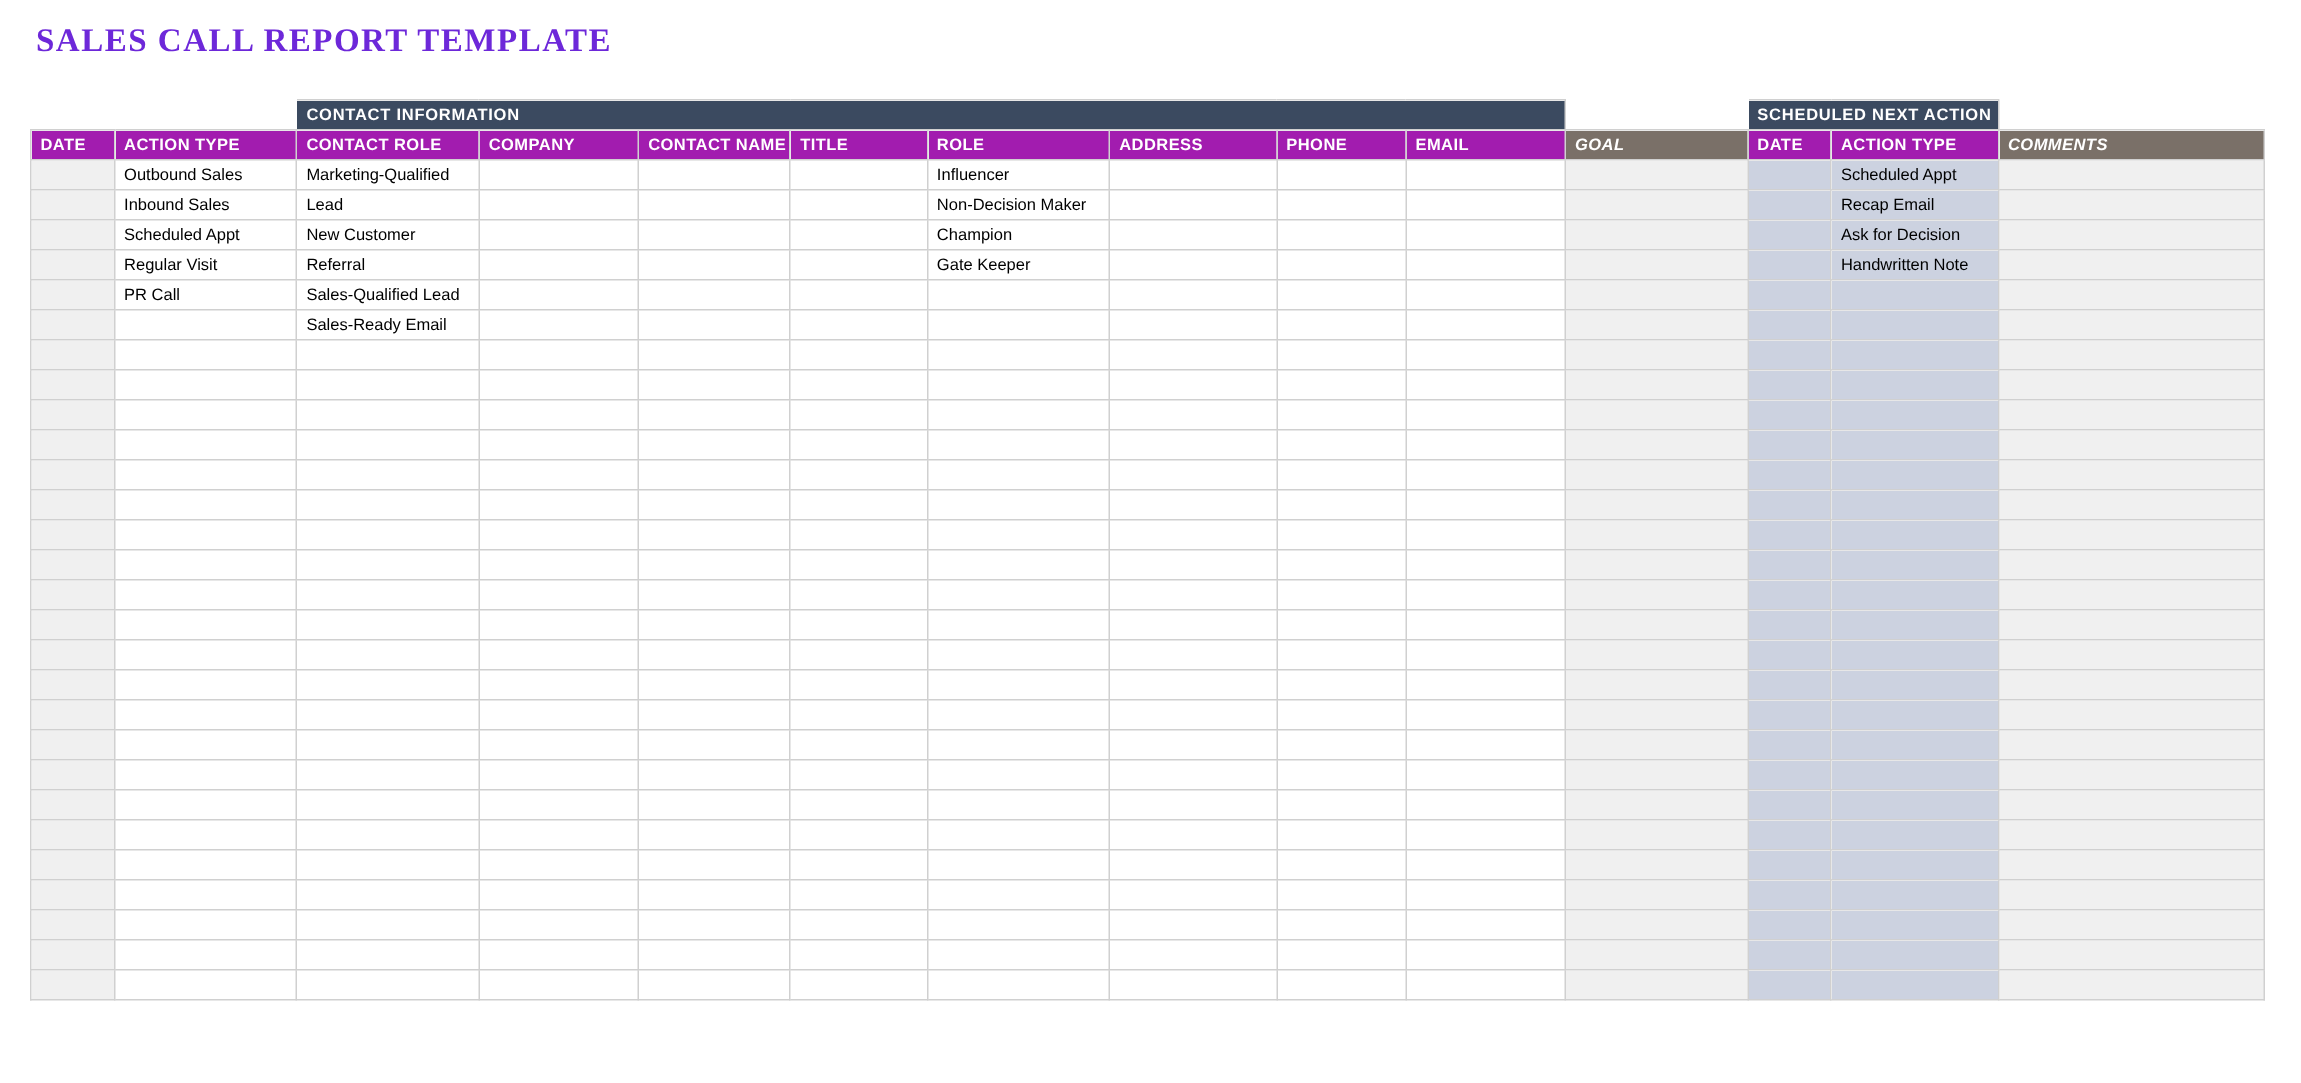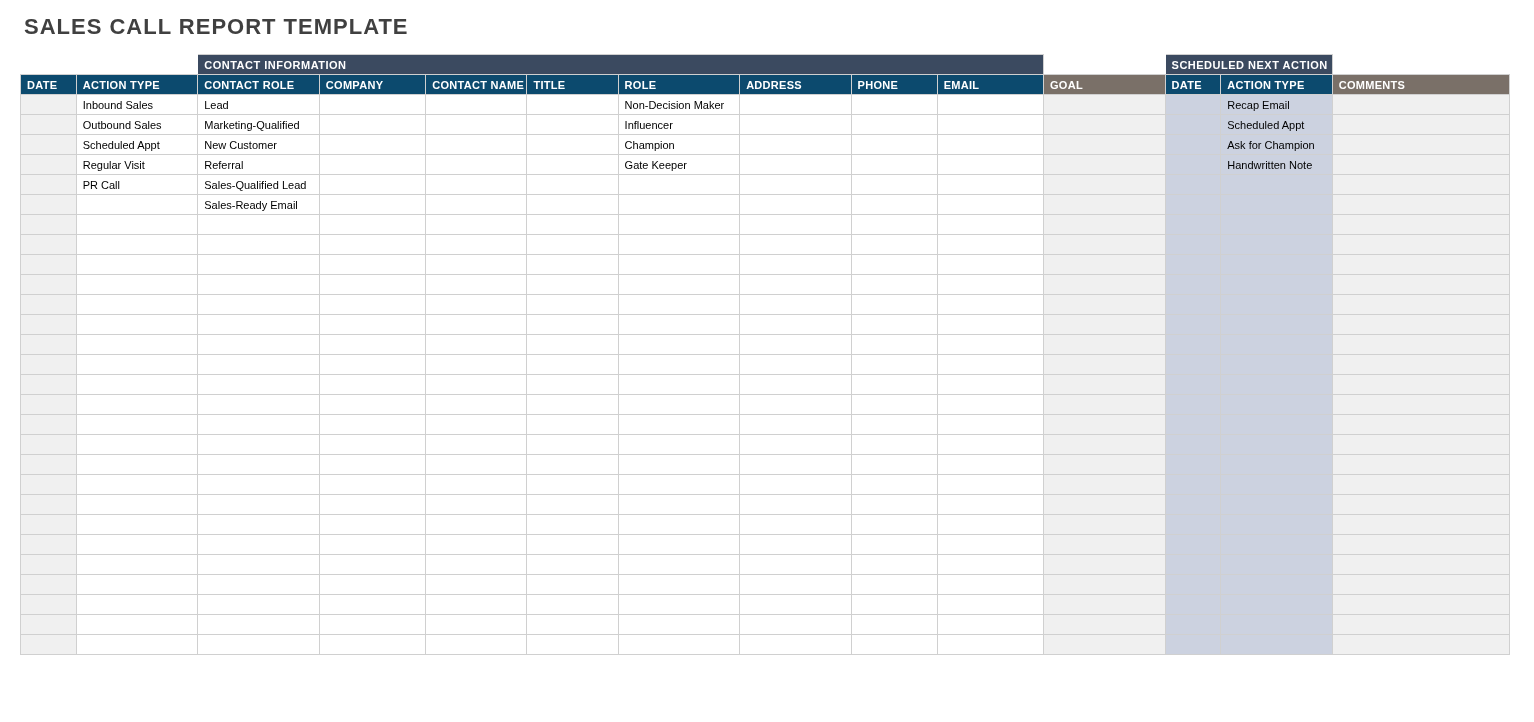--- a/index.html
+++ b/index.html
@@ -11,22 +11,23 @@
     font-size: 11px;
   }
   .wrapper {
     padding: 10px 20px;
     width: 1534px;
   }
   .page-title {
     font-size: 22px;
     font-weight: bold;
     letter-spacing: 1px;
-    color: #404040;
-    margin: 4px 0 14px 4px;
+    color: #6d28d9;
+    margin: 4px 0 26px 4px;
+    font-family: Liberation Serif, serif;
   }
   table.sheet {
     border-collapse: collapse;
     table-layout: fixed;
     width: 1490px;
   }
   table.sheet td, table.sheet th {
     border: 1px solid #d0d0d0;
     padding: 3px 6px;
     height: 20px;
@@ -38,28 +39,29 @@
   }
   .merge-hdr {
     background: #3b4a60;
     color: #fff;
     font-weight: bold;
     font-size: 11px;
     letter-spacing: .5px;
     margin-left: 48px;
   }
   .col-hdr {
-    background: #0c4a6e;
+    background: #a21caf;
     color: #fff;
     font-weight: bold;
     font-size: 10px;
     letter-spacing: .3px;
   }
   .col-hdr.brown {
     background: #7a7068;
+    font-style: italic;
   }
   .shade-gray { background: #f0f0f0; }
   .shade-blue { background: #ccd2e0; }
   .no-border-top { border-top: 1px solid #fff !important; border-left:1px solid #fff !important; border-right:1px solid #fff !important; }
   .cell { background:#fff; }
 </style>
 </head>
 <body>
 
 <div class="wrapper">
@@ -102,64 +104,64 @@
           <td class="col-hdr">ADDRESS</td>
           <td class="col-hdr">PHONE</td>
           <td class="col-hdr">EMAIL</td>
           <td class="col-hdr brown">GOAL</td>
           <td class="col-hdr">DATE</td>
           <td class="col-hdr">ACTION TYPE</td>
           <td class="col-hdr brown">COMMENTS</td>
         </tr>
         <tr>
           <td class="shade-gray"></td>
+          <td class="cell">Outbound Sales</td>
+          <td class="cell">Marketing-Qualified</td>
+          <td class="cell"></td>
+          <td class="cell"></td>
+          <td class="cell"></td>
+          <td class="cell">Influencer</td>
+          <td class="cell"></td>
+          <td class="cell"></td>
+          <td class="cell"></td>
+          <td class="shade-gray"></td>
+          <td class="shade-blue"></td>
+          <td class="shade-blue">Scheduled Appt</td>
+          <td class="shade-gray"></td>
+        </tr>
+        <tr>
+          <td class="shade-gray"></td>
           <td class="cell">Inbound Sales</td>
           <td class="cell">Lead</td>
           <td class="cell"></td>
           <td class="cell"></td>
           <td class="cell"></td>
           <td class="cell">Non-Decision Maker</td>
           <td class="cell"></td>
           <td class="cell"></td>
           <td class="cell"></td>
           <td class="shade-gray"></td>
           <td class="shade-blue"></td>
           <td class="shade-blue">Recap Email</td>
           <td class="shade-gray"></td>
         </tr>
         <tr>
           <td class="shade-gray"></td>
-          <td class="cell">Outbound Sales</td>
-          <td class="cell">Marketing-Qualified</td>
-          <td class="cell"></td>
-          <td class="cell"></td>
-          <td class="cell"></td>
-          <td class="cell">Influencer</td>
-          <td class="cell"></td>
-          <td class="cell"></td>
-          <td class="cell"></td>
-          <td class="shade-gray"></td>
-          <td class="shade-blue"></td>
-          <td class="shade-blue">Scheduled Appt</td>
-          <td class="shade-gray"></td>
-        </tr>
-        <tr>
-          <td class="shade-gray"></td>
           <td class="cell">Scheduled Appt</td>
           <td class="cell">New Customer</td>
           <td class="cell"></td>
           <td class="cell"></td>
           <td class="cell"></td>
           <td class="cell">Champion</td>
           <td class="cell"></td>
           <td class="cell"></td>
           <td class="cell"></td>
           <td class="shade-gray"></td>
           <td class="shade-blue"></td>
-          <td class="shade-blue">Ask for Champion</td>
+          <td class="shade-blue">Ask for Decision</td>
           <td class="shade-gray"></td>
         </tr>
         <tr>
           <td class="shade-gray"></td>
           <td class="cell">Regular Visit</td>
           <td class="cell">Referral</td>
           <td class="cell"></td>
           <td class="cell"></td>
           <td class="cell"></td>
           <td class="cell">Gate Keeper</td>

